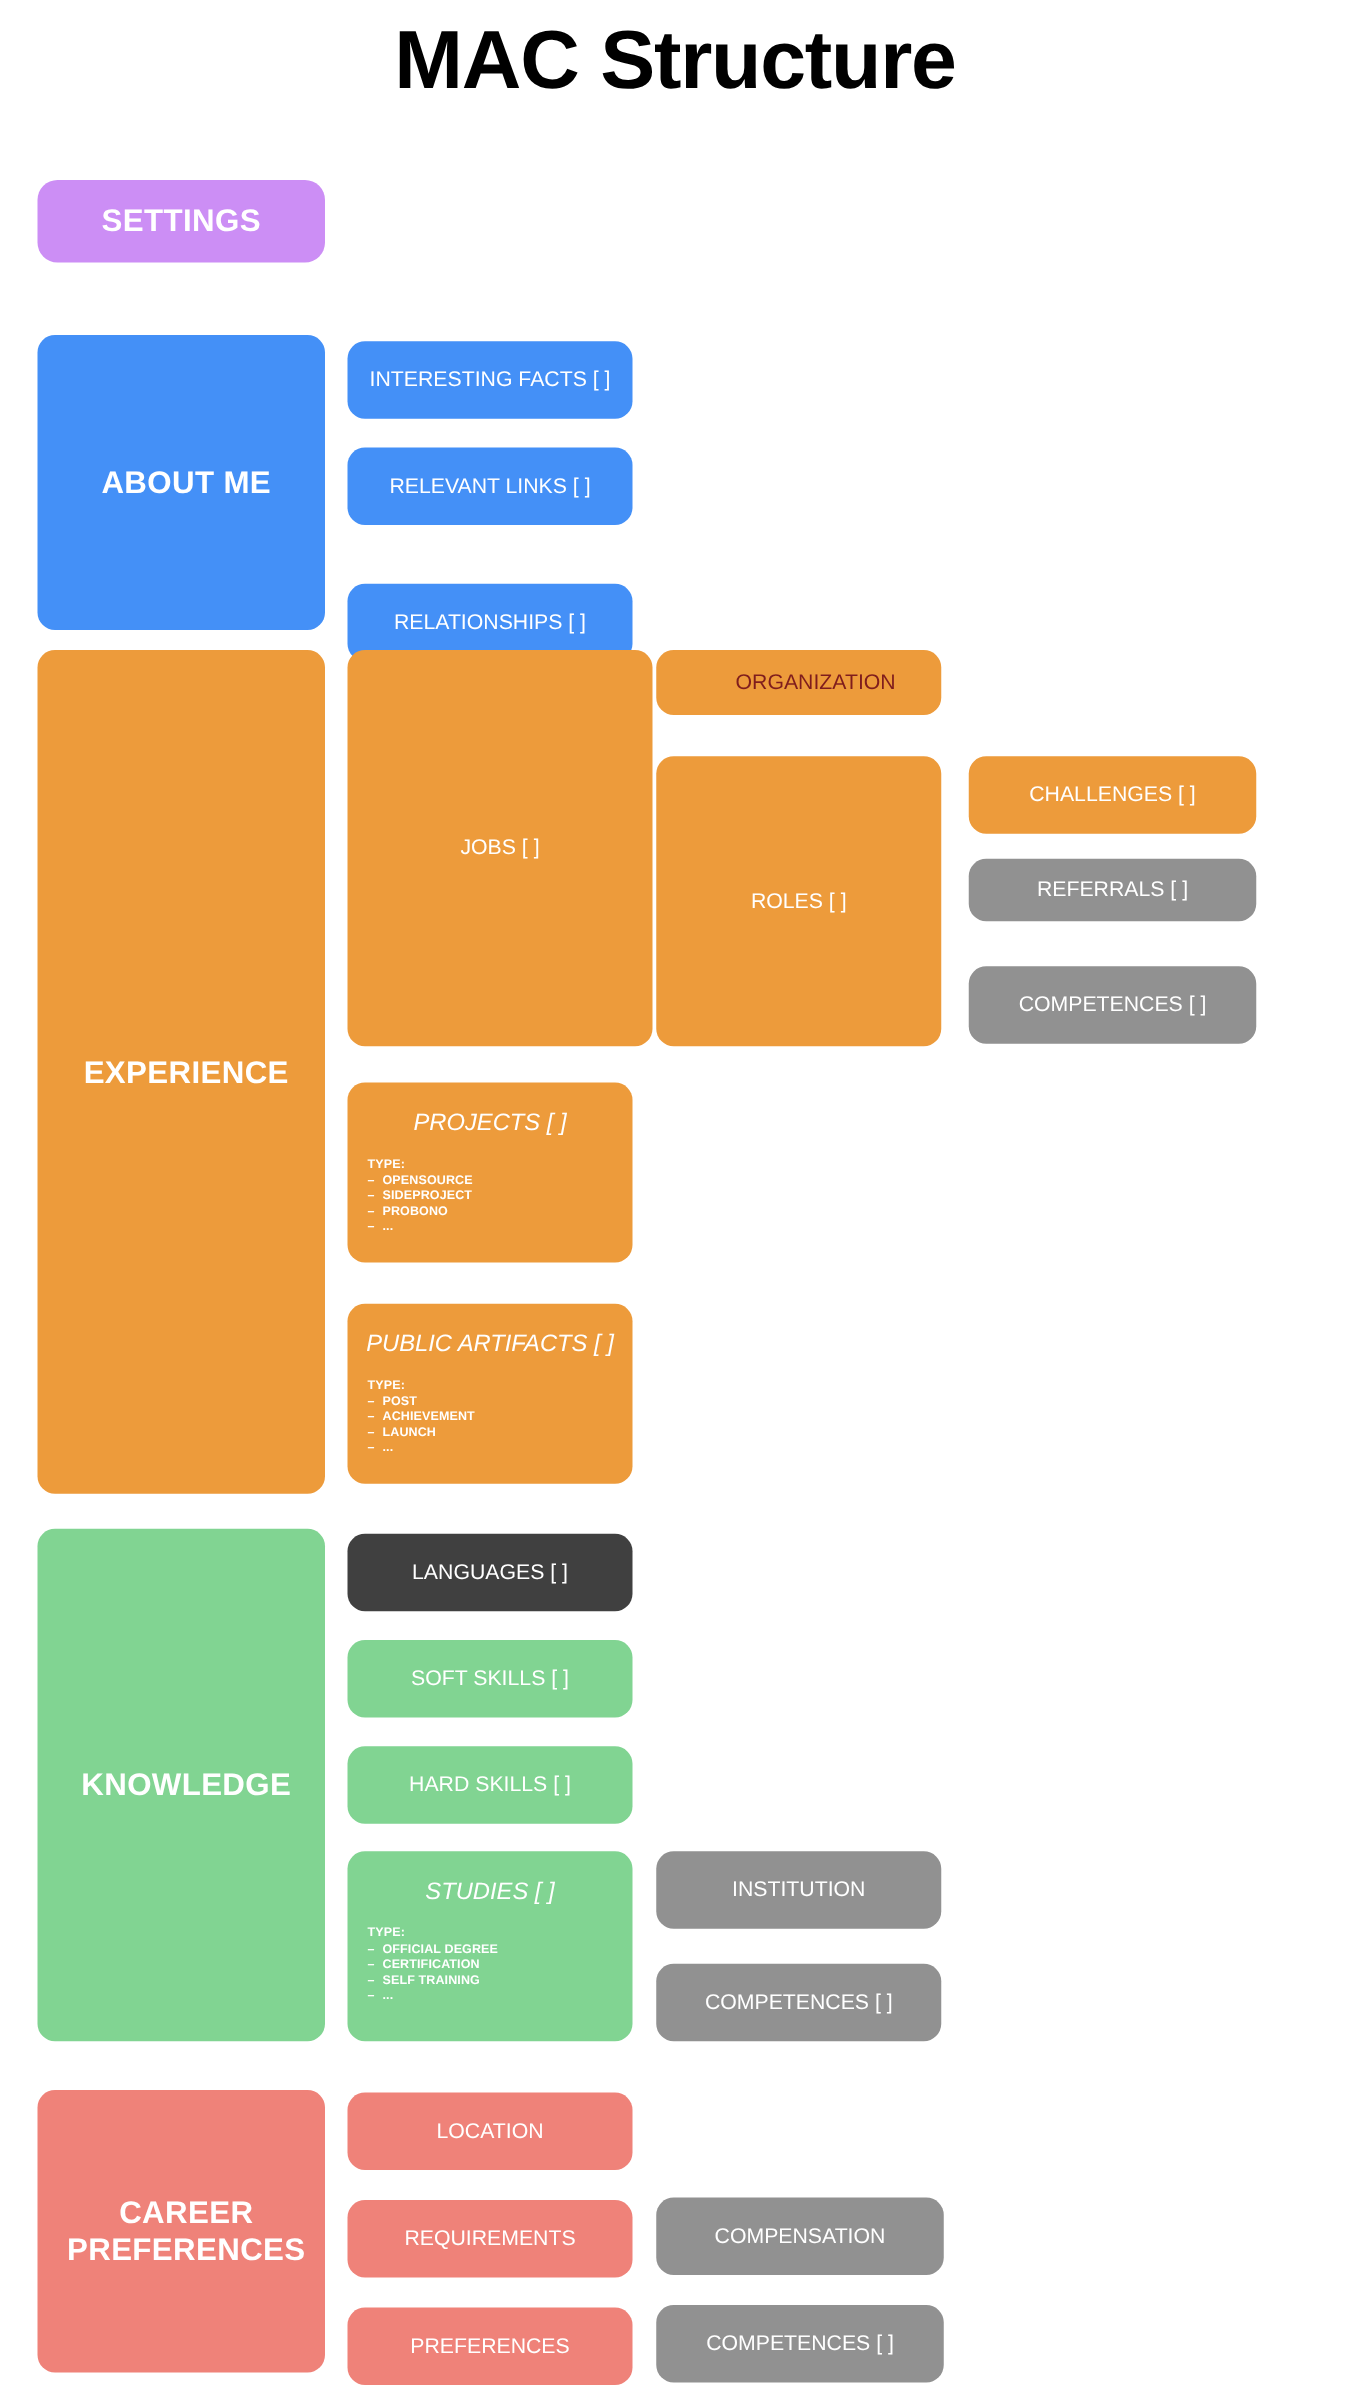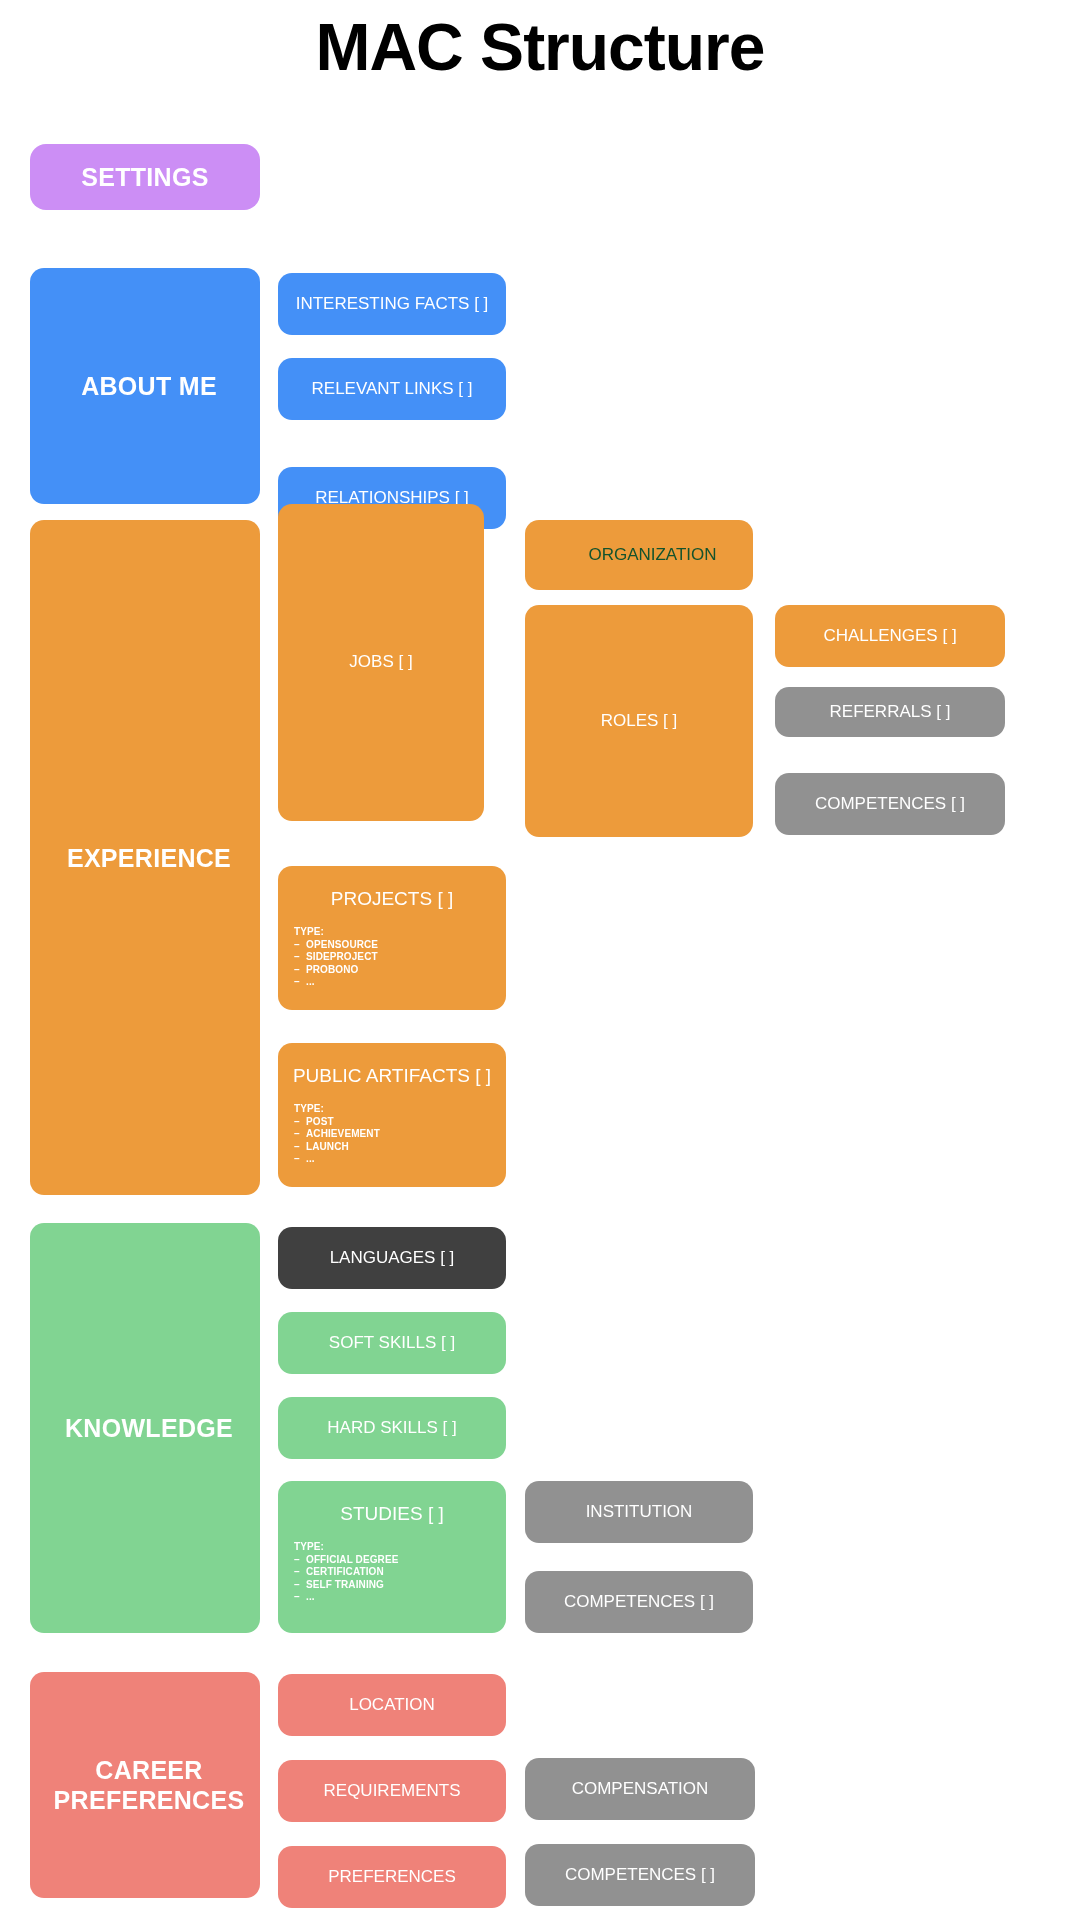--- a/index.html
+++ b/index.html
@@ -86,20 +86,21 @@
     padding: 0;
   }
   .node.with-list .node-heading {
     position: absolute;
     left: 0;
     right: 0;
     top: 22px;
     text-align: center;
     font-size: 19px;
     font-weight: 400;
+    font-style: italic;
   }
   .node.with-list .type-block {
     position: absolute;
     left: 16px;
     top: 60px;
     text-align: left;
     font-size: 10px;
     font-weight: 700;
     line-height: 12.5px;
     letter-spacing: 0.1px;
@@ -140,25 +141,25 @@
   </div>
 
   <div class="node c-blue" style="left: 278px; top: 443px; width: 228px; height: 62px; background: rgb(68, 144, 247); color: rgb(255, 255, 255);">
     <span>RELATIONSHIPS [ ]</span>
   </div>
 
   <div class="node major c-orange" style="left: 30px; top: 520px; width: 230px; height: 675px; background: rgb(237, 155, 59); color: rgb(255, 255, 255);">
     <span>EXPERIENCE</span>
   </div>
 
-  <div class="node c-orange" style="left: 278px; top: 504px; width: 206px; height: 317px; background: rgb(237, 155, 59); color: rgb(255, 255, 255);">
+  <div class="node c-orange" style="left: 278px; top: 520px; width: 244px; height: 317px; background: rgb(237, 155, 59); color: rgb(255, 255, 255);">
     <span>JOBS [ ]</span>
   </div>
 
-  <div class="node c-orange" style="left: 525px; top: 520px; width: 228px; height: 70px; background: rgb(237, 155, 59); color: #14532d; padding-left: 35px;">
+  <div class="node c-orange" style="left: 525px; top: 520px; width: 228px; height: 52px; background: rgb(237, 155, 59); color: #7f1d1d; padding-left: 35px;">
     <span>ORGANIZATION</span>
   </div>
 
   <div class="node c-orange" style="left: 525px; top: 605px; width: 228px; height: 232px; background: rgb(237, 155, 59); color: rgb(255, 255, 255);">
     <span>ROLES [ ]</span>
   </div>
 
   <div class="node c-orange" style="left: 775px; top: 605px; width: 230px; height: 62px; background: rgb(237, 155, 59); color: rgb(255, 255, 255);">
     <span>CHALLENGES [ ]</span>
   </div>

